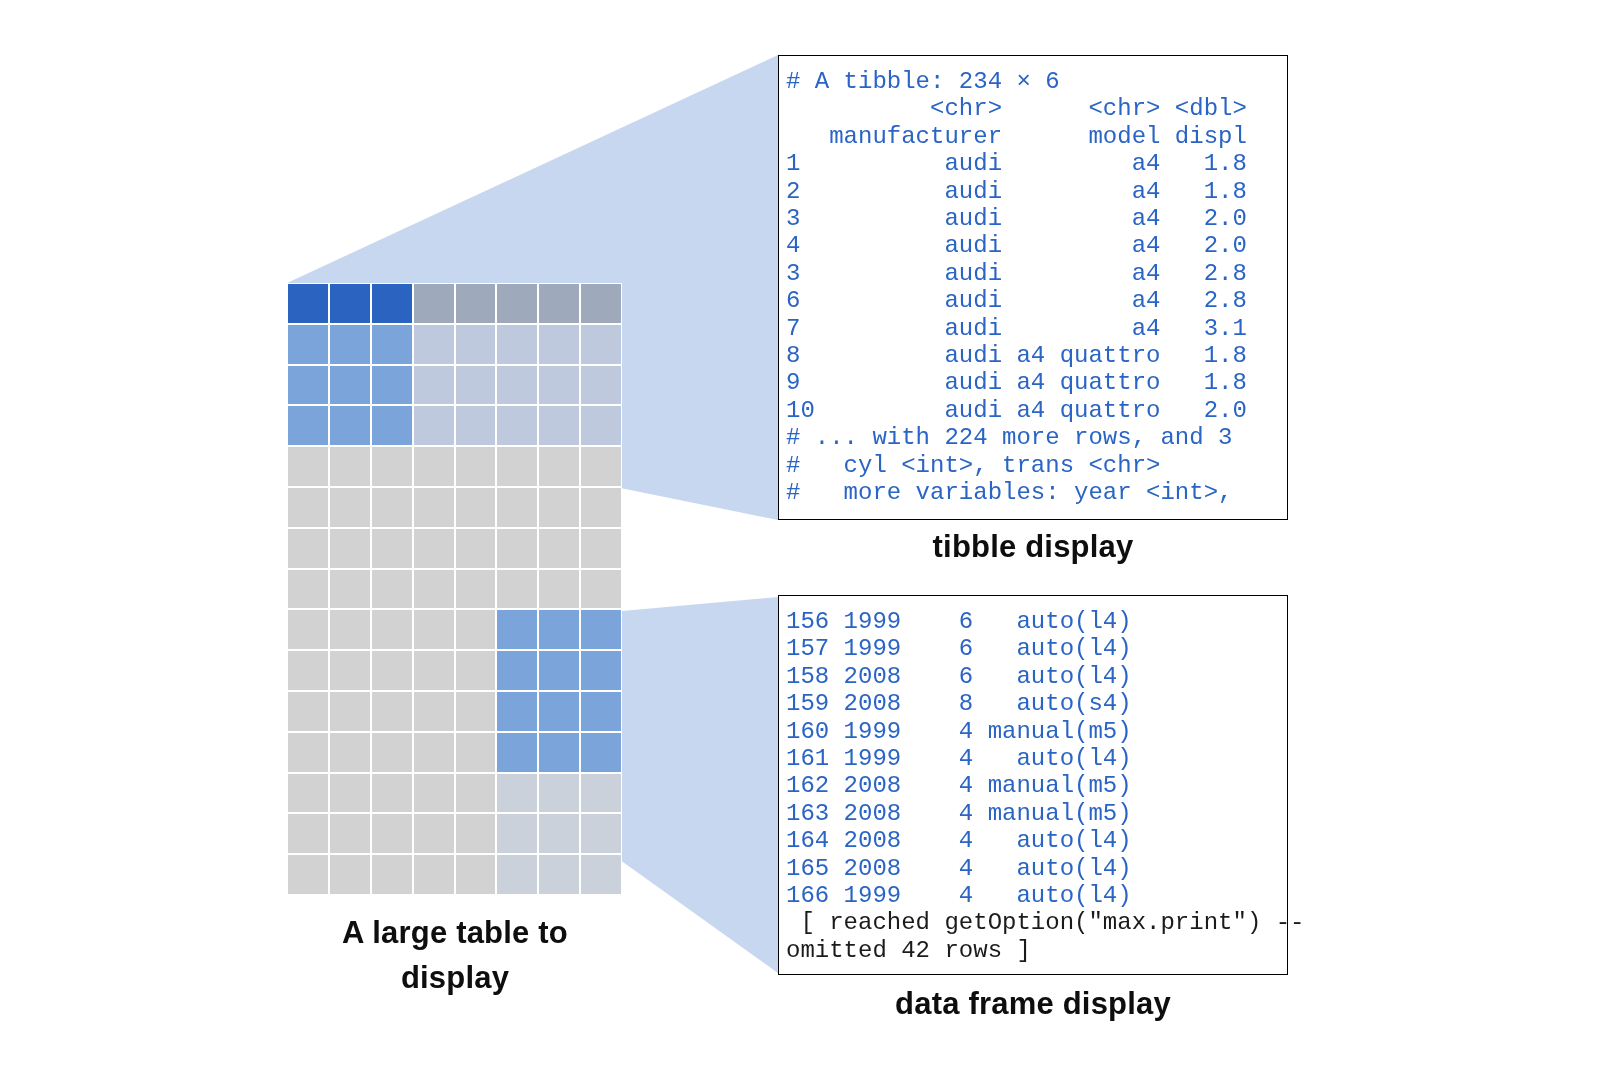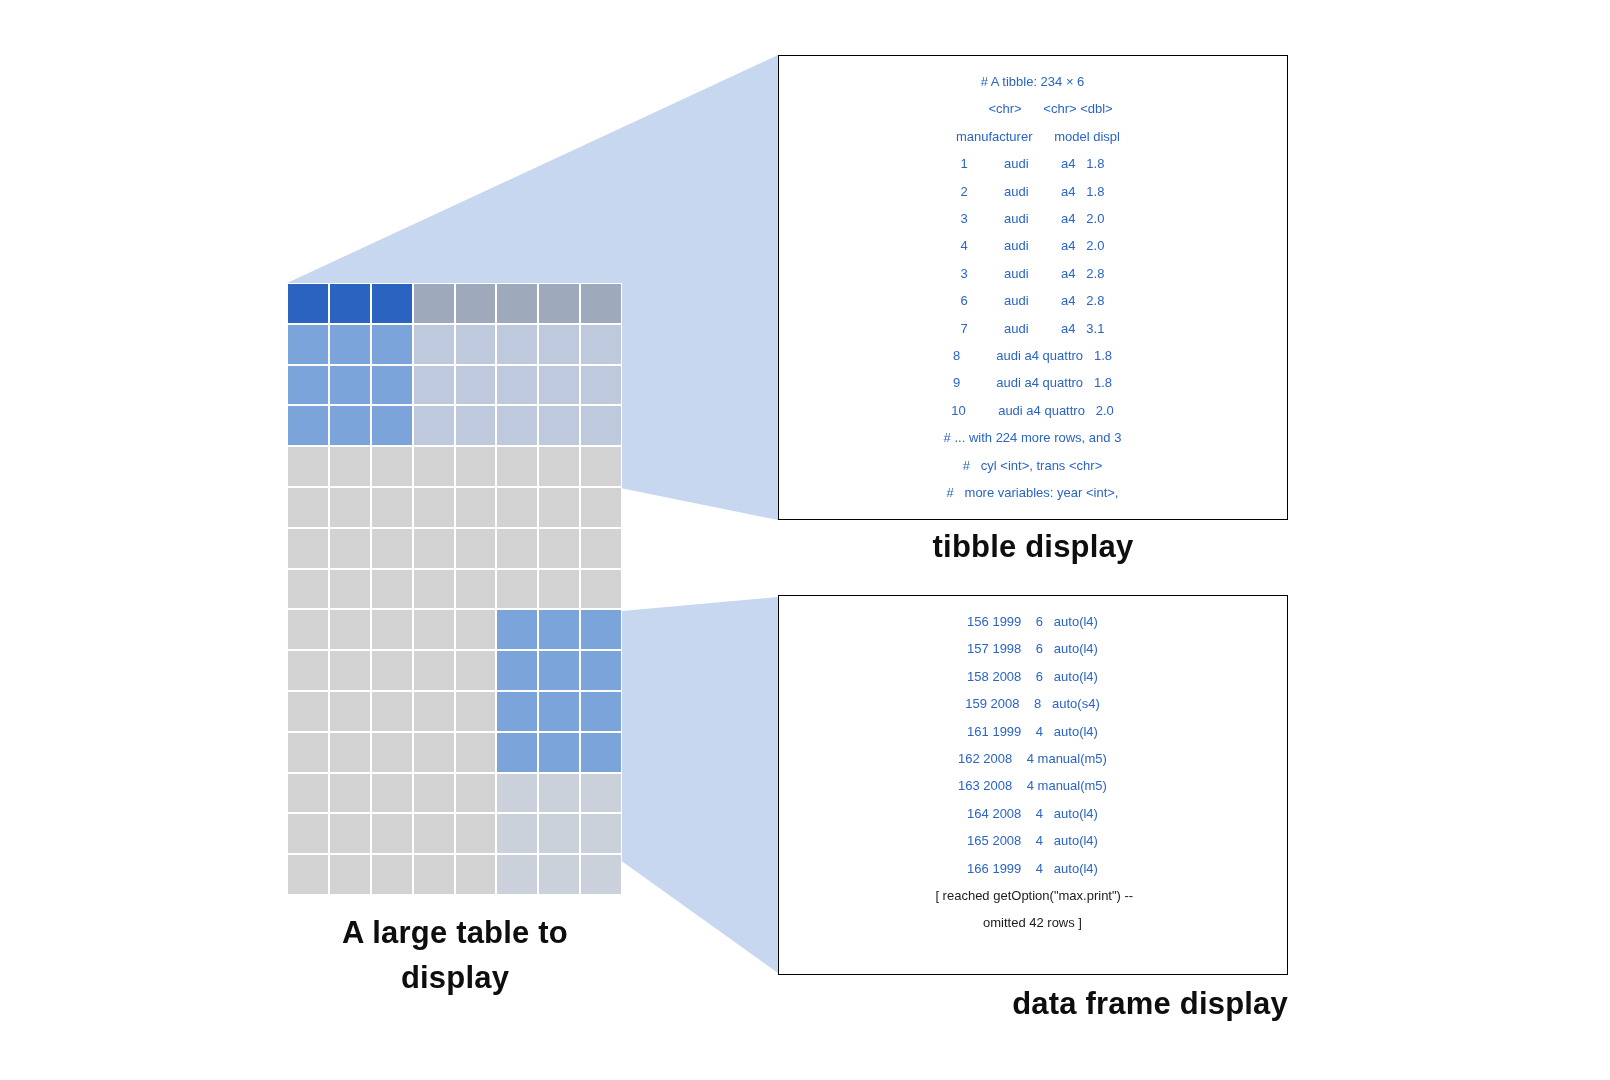--- a/index.html
+++ b/index.html
@@ -20,33 +20,32 @@
 
   .codebox {
     position:absolute; left:778px; width:510px;
     background:#ffffff; border:1.5px solid #000000;
     z-index:3; padding:12px 8px 8px 7px;
   }
   .tibble-box { top:55px;  height:465px; }
   .df-box     { top:595px; height:380px; }
 
   .code-line {
-    font-family:Liberation Sans, sans-serif;
-    font-size:13px; line-height:27.4px; white-space:pre;
+    font-family:Liberation Mono, monospace;
+    font-size:24px; line-height:27.4px; white-space:pre;
     color:#2a64c4;
-    text-align:center;
   }
   .code-line.black { color:#1b1b1b; }
 
   .caption {
     position:absolute; font-weight:700; font-size:31px; color:#0e0e0e;
     text-align:center; z-index:2; letter-spacing:0.2px;
   }
   .tibble-caption { left:778px; top:529px; width:510px; }
-  .df-caption     { left:778px; top:986px; width:510px;text-align:right; }
+  .df-caption     { left:778px; top:986px; width:510px; }
   .table-caption  { left:240px; top:910px; width:430px; line-height:45px; }
 </style>
 </head>
 <body>
 
 <div class="canvas">
 
   <svg class="fans" width="1610" height="1080" viewBox="0 0 1610 1080" aria-hidden="true">
     <polygon class="fan" points="287,283 778,55 778,520 413,446" fill="#c7d7ef"></polygon>
     <polygon class="fan" points="622,611 778,597 778,973 497,772" fill="#c7d7ef"></polygon>
@@ -195,23 +194,24 @@
       <div class="code-line">9          audi a4 quattro   1.8</div>
       <div class="code-line">10         audi a4 quattro   2.0</div>
       <div class="code-line"># ... with 224 more rows, and 3</div>
       <div class="code-line">#   cyl &lt;int&gt;, trans &lt;chr&gt;</div>
       <div class="code-line">#   more variables: year &lt;int&gt;,</div>
     </div>
   <div class="caption tibble-caption">tibble display</div>
 
   <div class="codebox df-box" id="df-box">
       <div class="code-line">156 1999    6   auto(l4)</div>
-      <div class="code-line">157 1998    6   auto(l4)</div>
+      <div class="code-line">157 1999    6   auto(l4)</div>
       <div class="code-line">158 2008    6   auto(l4)</div>
       <div class="code-line">159 2008    8   auto(s4)</div>
+      <div class="code-line">160 1999    4 manual(m5)</div>
       <div class="code-line">161 1999    4   auto(l4)</div>
       <div class="code-line">162 2008    4 manual(m5)</div>
       <div class="code-line">163 2008    4 manual(m5)</div>
       <div class="code-line">164 2008    4   auto(l4)</div>
       <div class="code-line">165 2008    4   auto(l4)</div>
       <div class="code-line">166 1999    4   auto(l4)</div>
       <div class="code-line black"> [ reached getOption("max.print") --</div>
       <div class="code-line black">omitted 42 rows ]</div>
     </div>
   <div class="caption df-caption">data frame display</div>

